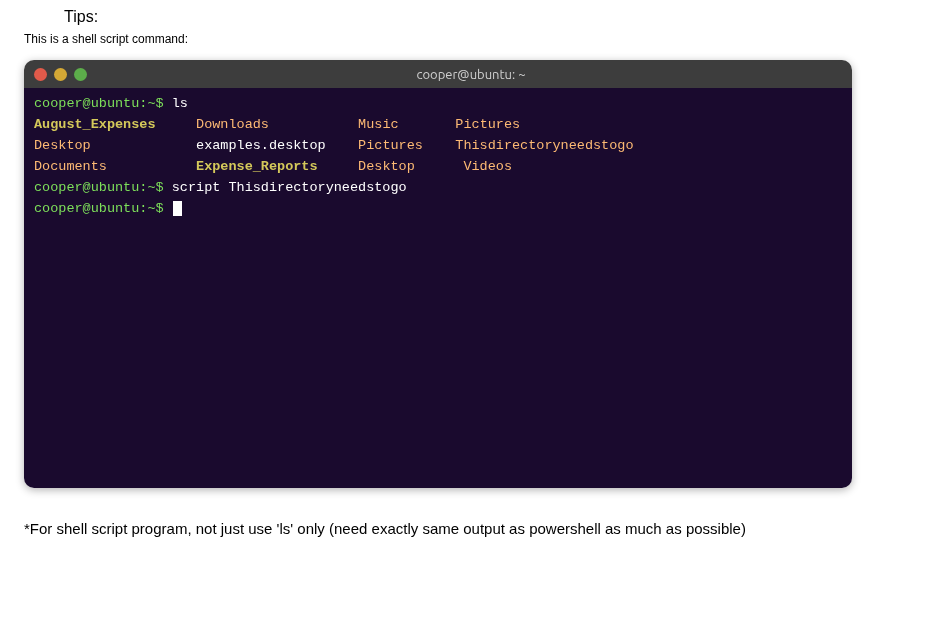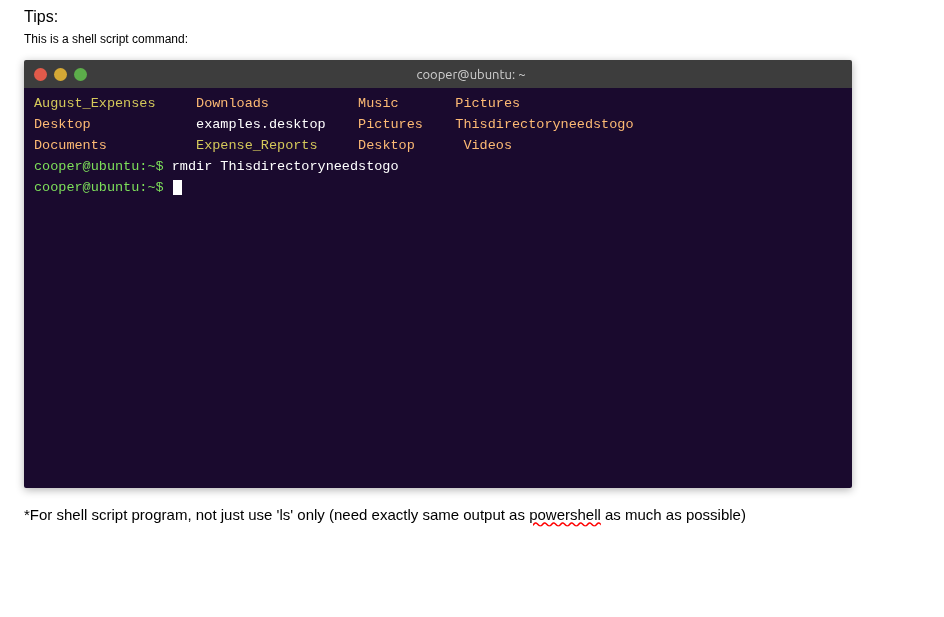--- a/index.html
+++ b/index.html
@@ -11,33 +11,34 @@
       padding: 8px 24px 24px 24px;
       width: 944px;
       min-height: 617px;
     }
 
     .tips-label {
       font-size: 16px;
       font-weight: normal;
       margin-bottom: 6px;
       color: #000;
+      margin-left: 40px;
     }
 
     .intro-text {
       font-size: 12px;
       margin-bottom: 14px;
       color: #000;
     }
 
     .terminal-window {
       width: 828px;
-      border-radius: 2px;
+      border-radius: 10px;
       overflow: hidden;
-      margin-bottom: 16px;
+      margin-bottom: 30px;
       box-shadow: 0 2px 8px rgba(0,0,0,0.3);
     }
 
     .terminal-titlebar {
       background: #3d3d3d;
       height: 28px;
       display: flex;
       align-items: center;
       padding: 0 10px;
       gap: 7px;
@@ -72,20 +73,21 @@
     }
 
     .term-prompt {
       color: #7ddf5a;
     }
     .term-cmd {
       color: #ffffff;
     }
     .term-dir-yellow {
       color: #d4c85a;
+      font-weight: bold;
     }
     .term-dir-blue {
       color: #fdba74;
     }
     .term-dir-white {
       color: #ffffff;
     }
     .term-cursor {
       display: inline-block;
       width: 9px;
@@ -100,47 +102,47 @@
       white-space: pre;
     }
 
     .footer-note {
       font-size: 15px;
       color: #000;
       line-height: 1.5;
     }
 
     .underline-red {
-      text-decoration: underline;
       text-decoration-color: red;
       text-decoration-style: wavy;
     }
   </style>
 </head>
 <body>
 
 <p class="tips-label">Tips:</p>
 <p class="intro-text">This is a shell script command:</p>
 
 <div class="terminal-window">
   <div class="terminal-titlebar">
     <span class="titlebar-btn btn-close"></span>
     <span class="titlebar-btn btn-min"></span>
     <span class="titlebar-btn btn-max"></span>
     <span class="titlebar-text">cooper@ubuntu: ~</span>
   </div>
   <div class="terminal-body">
 
+    <span class="terminal-row"><span class="term-prompt">cooper@ubuntu:~$ </span><span class="term-cmd">ls</span></span>
 
     <span class="terminal-row"><span class="term-dir-yellow">August_Expenses</span><span class="term-dir-white">     </span><span class="term-dir-blue">Downloads</span><span class="term-dir-white">           </span><span class="term-dir-blue">Music</span><span class="term-dir-white">       </span><span class="term-dir-blue">Pictures</span></span>
 
     <span class="terminal-row"><span class="term-dir-blue">Desktop</span><span class="term-dir-white">             </span><span class="term-dir-white">examples.desktop</span><span class="term-dir-white">    </span><span class="term-dir-blue">Pictures</span><span class="term-dir-white">    </span><span class="term-dir-blue">Thisdirectoryneedstogo</span></span>
 
     <span class="terminal-row"><span class="term-dir-blue">Documents</span><span class="term-dir-white">           </span><span class="term-dir-yellow">Expense_Reports</span><span class="term-dir-white">     </span><span class="term-dir-blue">Desktop</span><span class="term-dir-white">      </span><span class="term-dir-blue">Videos</span></span>
 
-    <span class="terminal-row"><span class="term-prompt">cooper@ubuntu:~$ </span><span class="term-cmd">rmdir Thisdirectoryneedstogo</span></span>
+    <span class="terminal-row"><span class="term-prompt">cooper@ubuntu:~$ </span><span class="term-cmd">script Thisdirectoryneedstogo</span></span>
 
     <span class="terminal-row"><span class="term-prompt">cooper@ubuntu:~$ </span><span class="term-cursor"></span></span>
 
   </div>
 </div>
 
 <p class="footer-note">*For shell script program, not just use 'ls' only (need exactly same output as <span class="underline-red">powershell</span> as much as possible)</p>
 
 </body></html>

